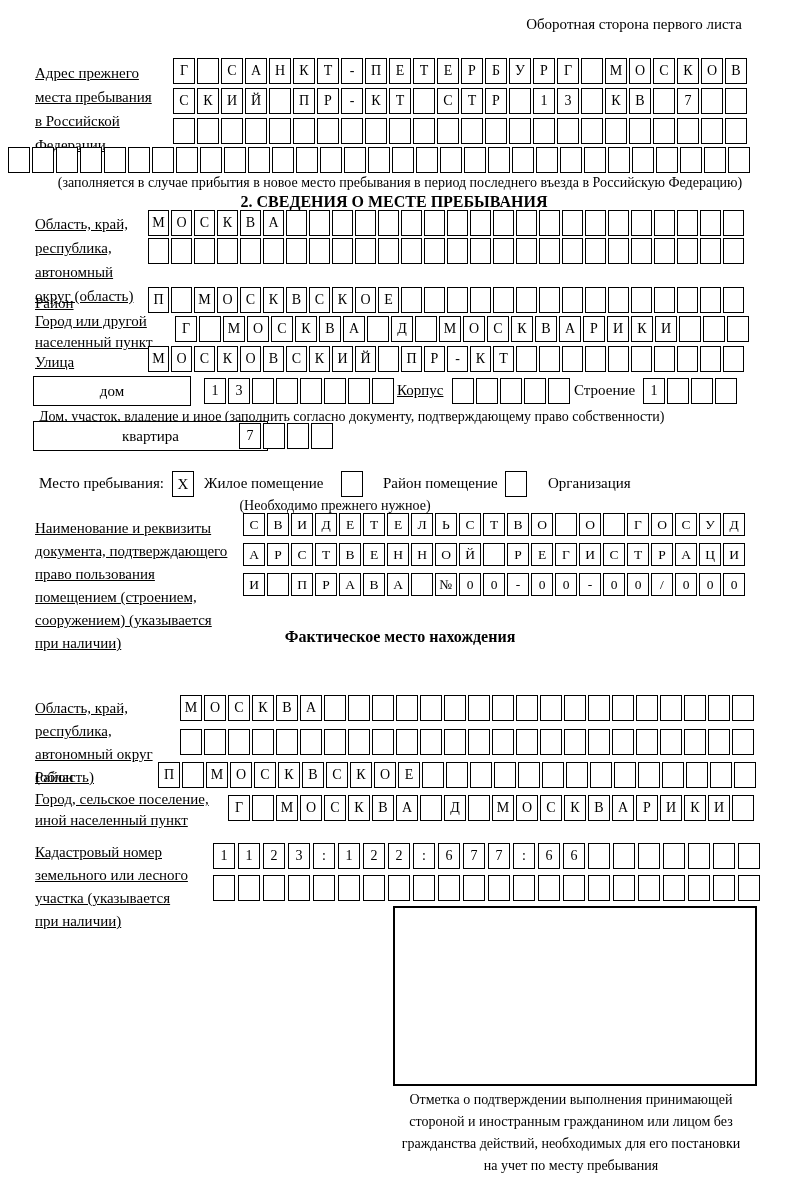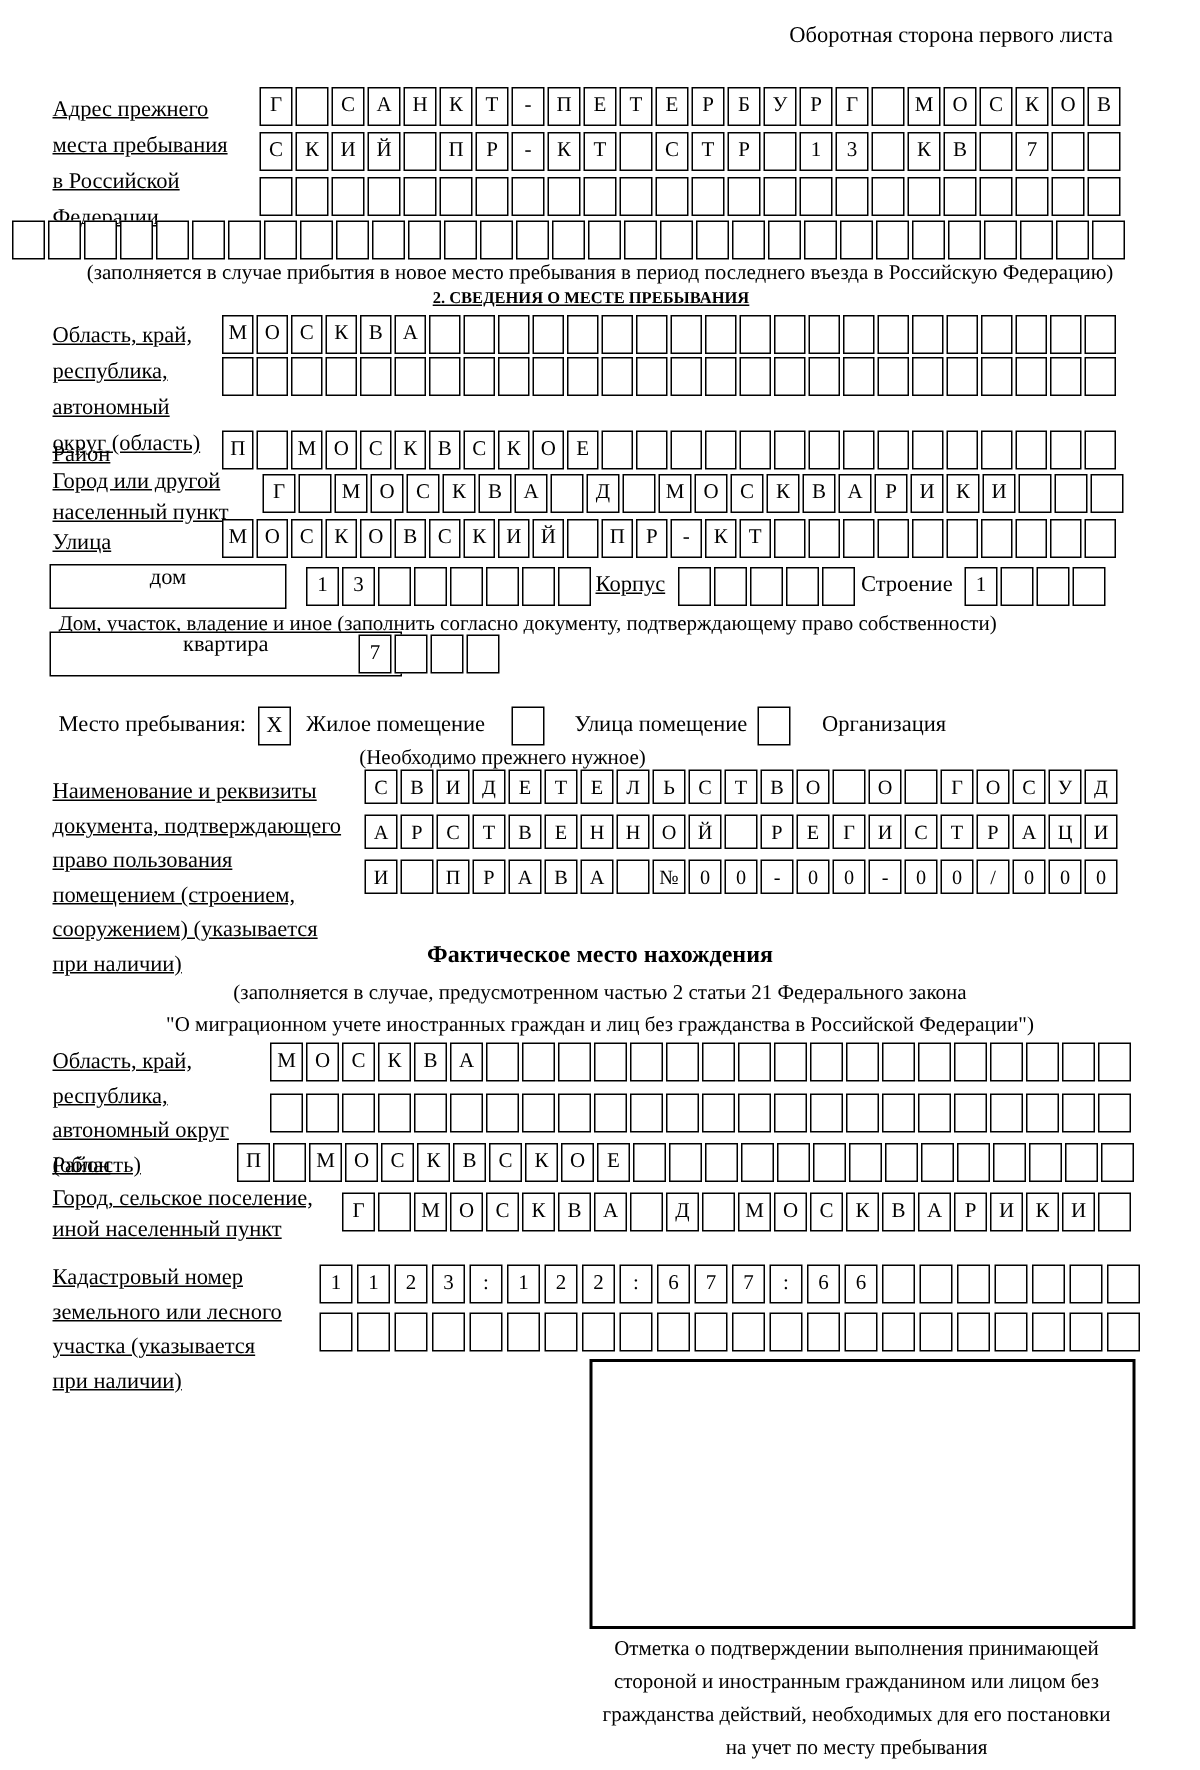--- a/index.html
+++ b/index.html
@@ -16,21 +16,21 @@
   .cellrow{position:absolute;display:flex;}
   .cell{box-sizing:border-box;flex:none;width:22px;height:26px;border:1.7px solid #000;
         margin-right:2px;display:flex;align-items:center;justify-content:center;
         font-size:14px;background:#fff;}
   .narrow .cell{width:21px;}
   .wide .cell{margin-right:3px;}
   .short .cell{height:23px;font-size:13.5px;}
   .checkbox{position:absolute;box-sizing:border-box;width:22px;height:26px;border:1.7px solid #000;
         display:flex;align-items:center;justify-content:center;font-size:15px;}
   .labelbox{position:absolute;box-sizing:border-box;border:1.8px solid #000;
-        display:flex;justify-content:center;background:#fff;}
+        display:flex;align-items:center;justify-content:center;background:#fff;}
   .stamp{position:absolute;border:2px solid #000;background:#fff;}
 </style>
 </head>
 <body>
 
 <div class="page">
 
   <div class="abs right" style="top:16px;left:0;width:742px;">Оборотная сторона первого листа</div>
 
   <div class="label" style="left:35px;top:61px;">Адрес прежнего
@@ -143,21 +143,21 @@
       <span class="cell"></span>
       <span class="cell"></span>
       <span class="cell"></span>
       <span class="cell"></span>
       <span class="cell"></span>
       <span class="cell"></span>
       <span class="cell"></span>
     </div>
   <div class="note center" style="left:0;top:175px;width:800px;">(заполняется в случае прибытия в новое место пребывания в период последнего въезда в Российскую Федерацию)</div>
 
-  <div class="abs center bold" style="left:0;top:193px;width:788px;font-size:11px;text-decoration:underline;">2. СВЕДЕНИЯ О МЕСТЕ ПРЕБЫВАНИЯ</div>
+  <div class="abs center bold" style="left:0;top:193px;width:788px;font-size:16px;">2. СВЕДЕНИЯ О МЕСТЕ ПРЕБЫВАНИЯ</div>
 
   <div class="label" style="left:35px;top:212px;">Область, край,
 республика,
 автономный
 округ (область)</div>
   <div class="cellrow narrow" style="left:148px;top:210px;">
       <span class="cell">М</span>
       <span class="cell">О</span>
       <span class="cell">С</span>
       <span class="cell">К</span>
@@ -339,21 +339,21 @@
       <span class="cell">7</span>
       <span class="cell"></span>
       <span class="cell"></span>
       <span class="cell"></span>
     </div>
 
   <div class="abs" style="left:39px;top:475px;">Место пребывания:</div>
   <div class="checkbox" style="left:172px;top:471px;">X</div>
   <div class="abs" style="left:204px;top:475px;">Жилое помещение</div>
   <div class="checkbox" style="left:341px;top:471px;"></div>
-  <div class="abs" style="left:383px;top:475px;">Улица помещение</div>
+  <div class="abs" style="left:383px;top:475px;">Район помещение</div>
   <div class="checkbox" style="left:505px;top:471px;"></div>
   <div class="abs" style="left:548px;top:475px;">Организация</div>
   <div class="note center" style="left:60px;top:498px;width:550px;">(Необходимо прежнего нужное)</div>
 
   <div class="label lh23" style="left:35px;top:517px;">Наименование и реквизиты
 документа, подтверждающего
 право пользования
 помещением (строением,
 сооружением) (указывается
 при наличии)</div>
@@ -421,22 +421,20 @@
       <span class="cell">-</span>
       <span class="cell">0</span>
       <span class="cell">0</span>
       <span class="cell">/</span>
       <span class="cell">0</span>
       <span class="cell">0</span>
       <span class="cell">0</span>
     </div>
 
   <div class="abs center bold" style="left:0;top:628px;width:800px;font-size:16px;">Фактическое место нахождения</div>
-  <div class="note center lh21" style="left:0;top:652px;width:800px;white-space:pre-line;">(заполняется в случае, предусмотренном частью 2 статьи 21 Федерального закона
-"О миграционном учете иностранных граждан и лиц без гражданства в Российской Федерации")</div>
 
   <div class="label lh23" style="left:35px;top:697px;">Область, край,
 республика,
 автономный округ
 (область)</div>
   <div class="cellrow" style="left:180px;top:695px;">
       <span class="cell">М</span>
       <span class="cell">О</span>
       <span class="cell">С</span>
       <span class="cell">К</span>

